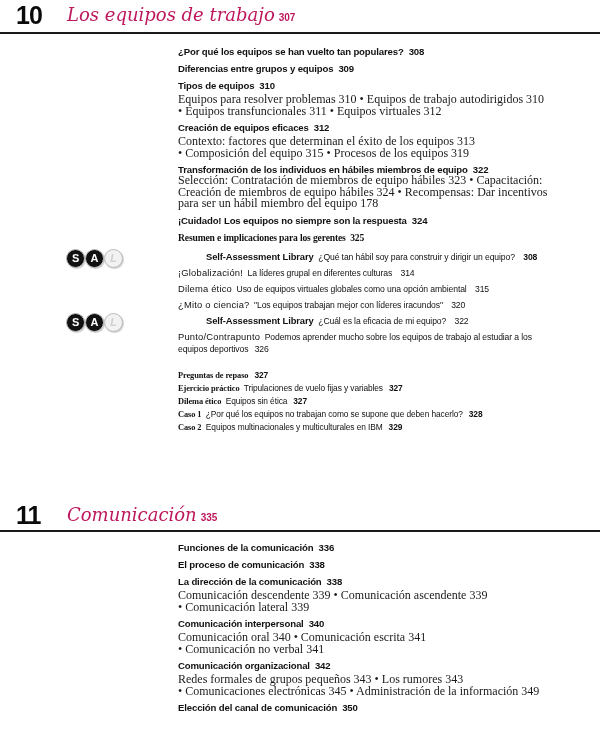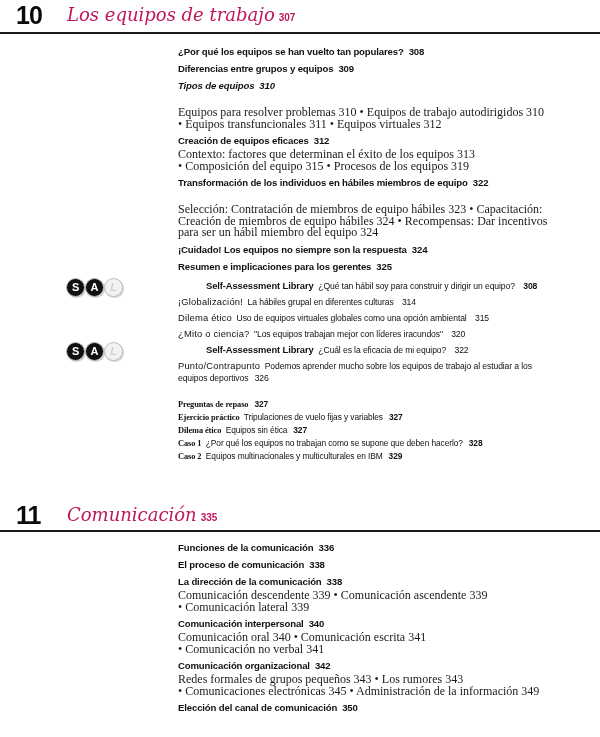--- a/index.html
+++ b/index.html
@@ -132,52 +132,52 @@
   <div class="chapter-header">
     <span class="chapter-num">10</span>
     <span class="chapter-title"><span>Los equipos de trabajo</span><span class="chapter-page">307</span></span>
   </div>
 </div>
 <div class="rule" style="top:32px;"></div>
 
 <div class="entries" style="top:46px;">
   <div class="h"><span>¿Por qué los equipos se han vuelto tan populares?</span>&nbsp; <span>308</span></div>
   <div class="h"><span>Diferencias entre grupos y equipos</span>&nbsp; <span>309</span></div>
-  <div class="h" style="margin-bottom:16px;font-style:italic;"><span>Tipos de equipos</span>&nbsp; <span>310</span></div>
+  <div class="h" style="margin-bottom:3px;"><span>Tipos de equipos</span>&nbsp; <span>310</span></div>
   <div class="sub">
     <div>Equipos para resolver problemas  310  •  Equipos de trabajo autodirigidos  310</div>
     <div>•  Equipos transfuncionales  311  •  Equipos virtuales  312</div>
   </div>
   <div class="h" style="margin-bottom:3px;"><span>Creación de equipos eficaces</span>&nbsp; <span>312</span></div>
   <div class="sub">
     <div>Contexto: factores que determinan el éxito de los equipos  313</div>
     <div>•  Composición del equipo  315  •  Procesos de los equipos  319</div>
   </div>
-  <div class="h" style="margin-bottom:16px;"><span>Transformación de los individuos en hábiles miembros de equipo</span>&nbsp; <span>322</span></div>
+  <div class="h" style="margin-bottom:0;"><span>Transformación de los individuos en hábiles miembros de equipo</span>&nbsp; <span>322</span></div>
   <div class="sub">
     <div>Selección: Contratación de miembros de equipo hábiles  323  •  Capacitación:</div>
     <div>Creación de miembros de equipo hábiles  324  •  Recompensas: Dar incentivos</div>
-    <div>para ser un hábil miembro del equipo  324</div>
+    <div>para ser un hábil miembro del equipo  178</div>
   </div>
   <div class="h"><span>¡Cuidado! Los equipos no siempre son la respuesta</span>&nbsp; <span>324</span></div>
-  <div class="h" style="margin-bottom:7px;"><span>Resumen e implicaciones para los gerentes</span>&nbsp; <span>325</span></div>
+  <div class="h" style="margin-bottom:7px;font-family:Liberation Serif, serif;"><span>Resumen e implicaciones para los gerentes</span>&nbsp; <span>325</span></div>
 
   <div class="feat">
     <div class="sal">
       <span class="c s">S</span>
       <span class="c a">A</span>
       <span class="c l">L</span>
     </div>
     <span class="lbl-b">Self-Assessment Library</span>&nbsp;
     <span>¿Qué tan hábil soy para construir y dirigir un equipo?</span>
     <span class="pg" style="font-weight:bold;">308</span>
   </div>
   <div class="feat">
     <span class="lbl-n">¡Globalización!</span>&nbsp;
-    <span>La hábiles grupal en diferentes culturas</span>
+    <span>La líderes grupal en diferentes culturas</span>
     <span class="pg">314</span>
   </div>
   <div class="feat">
     <span class="lbl-n">Dilema ético</span>&nbsp;
     <span>Uso de equipos virtuales globales como una opción ambiental</span>
     <span class="pg">315</span>
   </div>
   <div class="feat">
     <span class="lbl-n">¿Mito o ciencia?</span>&nbsp;
     <span>"Los equipos trabajan mejor con líderes iracundos"</span>

